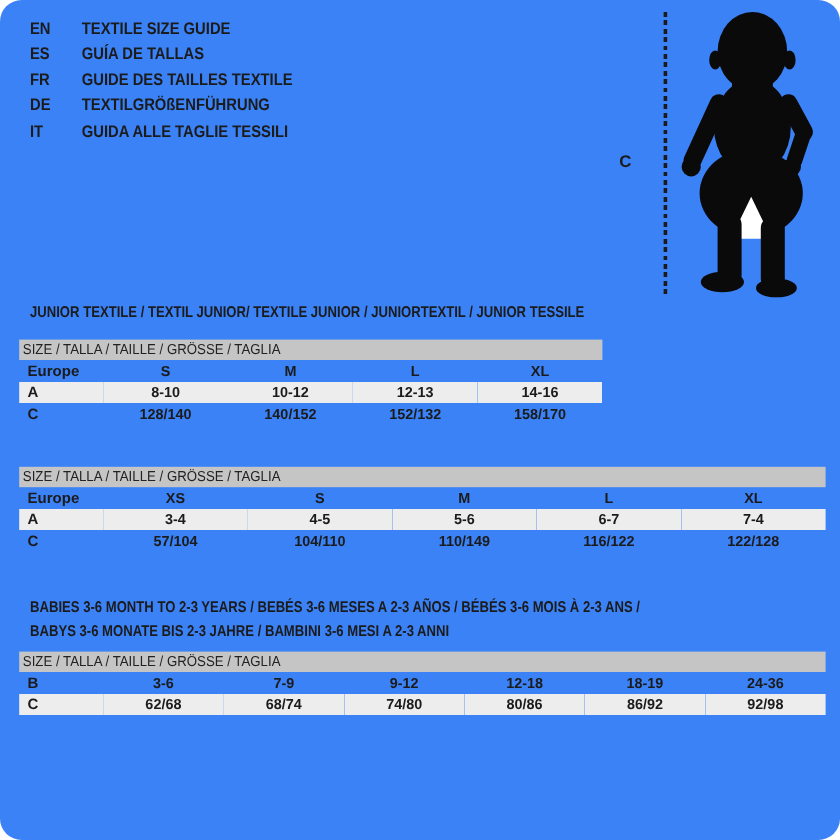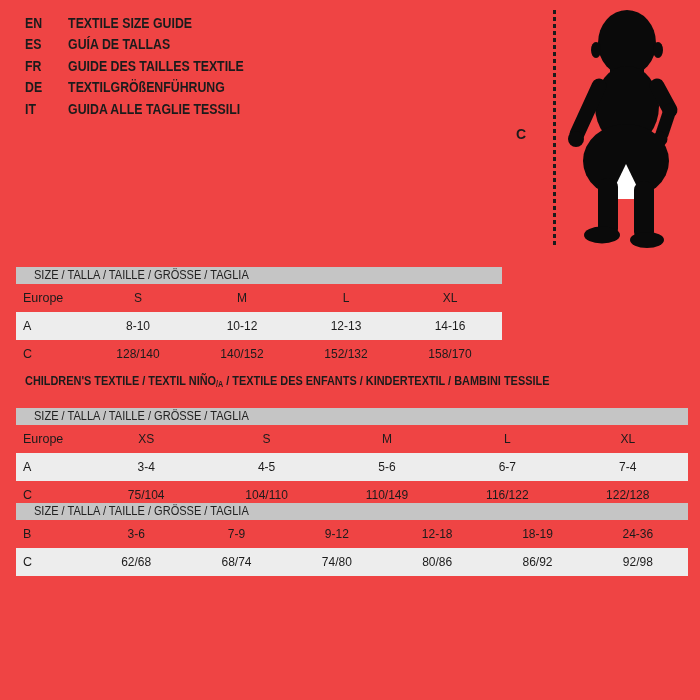--- a/index.html
+++ b/index.html
@@ -1,19 +1,20 @@
 <!DOCTYPE html>
 <html><head>
 <meta charset="utf-8">
 <style>
   html,body { margin:0; padding:0; background:#fff; }
   .page {
-    position:relative; width:700px; height:700px; background:#ef4444;
+    position:relative; width:700px; height:700px; background:#3b82f6;
     font-family:"Liberation Sans", sans-serif; color:var(--ink,#1b1b1b);
     overflow:hidden;
+    border-radius:18px;
   }
 
   
   .lang-list { position:absolute; left:25px; top:13px; transform:scaleX(0.88); transform-origin:0 0; }
   .lang-row { display:flex; height:21.4px; line-height:21.4px; font-weight:bold; font-size:14px; white-space:nowrap; }
   .lang-code { width:49px; flex:0 0 49px; }
 
   
   .dash-line {
     position:absolute; left:553px; top:10px; width:3px; height:236px;
@@ -30,28 +31,28 @@
   .sec-title { margin-left:9px; font-weight:bold; font-size:13px; line-height:16px; white-space:nowrap; }
   .sec-title-2l { line-height:20px; }
   .sec-title-inner { display:inline-block; transform:scaleX(0.84); transform-origin:0 50%; white-space:nowrap; }
   .t-sub { font-size:8.5px; vertical-align:-2px; }
   .gap-junior { height:15px; }
   .gap-children { height:16px; }
   .gap-babies { height:7px; }
 
   .bar {
     height:17px; line-height:17px; background:var(--bar-bg,#c5c5c5);
-    font-size:12px; padding-left:18px; color:#222; white-space:nowrap;
+    font-size:12px; padding-left:3px; color:#222; white-space:nowrap;
   }
   .bar-inner { display:inline-block; transform:scaleX(0.92); transform-origin:0 50%; }
 
   table.size-table { border-collapse:collapse; table-layout:fixed; width:100%; }
   table.size-table td {
-    height:28px; font-size:12px; text-align:center; padding:0;
-    white-space:nowrap; overflow:hidden;
+    height:18px; font-size:12px; text-align:center; padding:0;
+    white-space:nowrap; overflow:hidden;font-weight:bold;
   }
   table.size-table td.rowlabel { text-align:left; padding-left:7px; font-size:12.5px; }
   table.size-table tr.shaded { background:var(--shade-bg,#ededed); }
 
   
   .footnotes { position:absolute; left:25px; top:624px; }
   .footnote {
     height:18.7px; line-height:18.7px; font-weight:bold; font-size:12.5px;
     white-space:nowrap; transform:scaleX(0.85); transform-origin:0 50%;
   }
@@ -108,20 +109,23 @@
 
       <rect x="35" y="172" width="20" height="60" rx="9"></rect>
       <rect x="71" y="175" width="20" height="60" rx="9"></rect>
 
       <ellipse cx="39" cy="229" rx="18" ry="8.5"></ellipse>
       <ellipse cx="84" cy="234" rx="17" ry="8"></ellipse>
     </g>
   </svg>
 
   <div class="section sec-junior">
+    <div class="sec-title">
+      <span class="sec-title-inner">JUNIOR TEXTILE / TEXTIL JUNIOR/ TEXTILE JUNIOR / JUNIORTEXTIL / JUNIOR TESSILE</span>
+    </div>
     <div class="gap-junior"></div>
     <div class="bar">
       <span class="bar-inner">SIZE / TALLA / TAILLE / GRÖSSE / TAGLIA</span>
     </div>
     <table class="size-table">
         <colgroup>
           <col style="width: 70px;">
           <col>
           <col>
           <col>
@@ -147,23 +151,20 @@
             <td>128/140</td>
             <td>140/152</td>
             <td>152/132</td>
             <td>158/170</td>
           </tr>
         </tbody>
       </table>
   </div>
 
   <div class="section sec-children">
-    <div class="sec-title">
-      <span class="sec-title-inner"><span>CHILDREN'S TEXTILE / TEXTIL NIÑO</span><sub class="t-sub">/A</sub><span> / TEXTILE DES ENFANTS / KINDERTEXTIL / BAMBINI TESSILE</span></span>
-    </div>
     <div class="gap-children"></div>
     <div class="bar">
       <span class="bar-inner">SIZE / TALLA / TAILLE / GRÖSSE / TAGLIA</span>
     </div>
     <table class="size-table">
         <colgroup>
           <col style="width: 70px;">
           <col>
           <col>
           <col>
@@ -182,31 +183,37 @@
           <tr class="shaded">
             <td class="rowlabel">A</td>
             <td>3-4</td>
             <td>4-5</td>
             <td>5-6</td>
             <td>6-7</td>
             <td>7-4</td>
           </tr>
           <tr>
             <td class="rowlabel">C</td>
-            <td>75/104</td>
+            <td>57/104</td>
             <td>104/110</td>
             <td>110/149</td>
             <td>116/122</td>
             <td>122/128</td>
           </tr>
         </tbody>
       </table>
   </div>
 
   <div class="section sec-babies">
+    <div class="sec-title sec-title-2l">
+      <span class="sec-title-inner">BABIES 3-6 MONTH TO 2-3 YEARS / BEBÉS 3-6 MESES A 2-3 AÑOS / BÉBÉS 3-6 MOIS À 2-3 ANS /</span>
+    </div>
+    <div class="sec-title sec-title-2l">
+      <span class="sec-title-inner">BABYS 3-6 MONATE BIS 2-3 JAHRE / BAMBINI 3-6 MESI A 2-3 ANNI</span>
+    </div>
     <div class="gap-babies"></div>
     <div class="bar">
       <span class="bar-inner">SIZE / TALLA / TAILLE / GRÖSSE / TAGLIA</span>
     </div>
     <table class="size-table">
         <colgroup>
           <col style="width: 70px;">
           <col>
           <col>
           <col>

